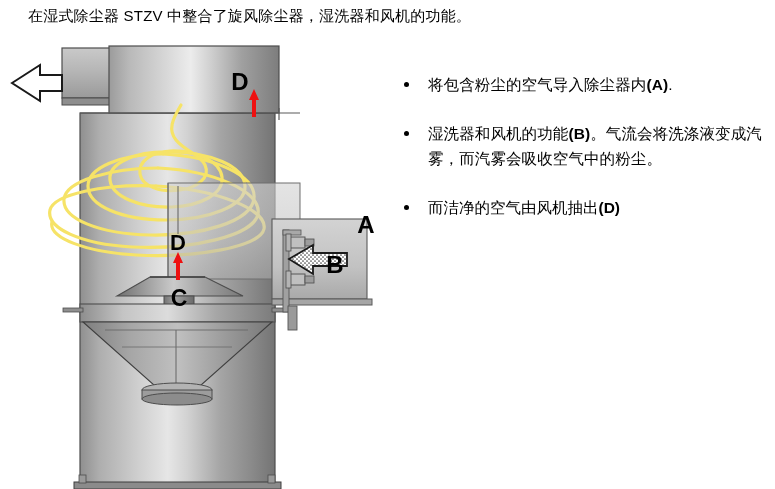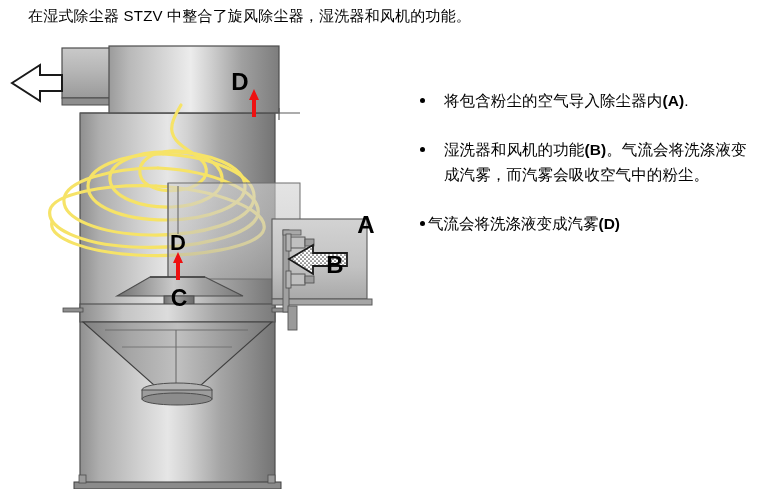--- a/index.html
+++ b/index.html
@@ -39,21 +39,21 @@
   }
   .notes {
     position: absolute;
     left: 392px;
     top: 72px;
     width: 383px;
     height: 340px;
   }
   ul.bullets {
     list-style: none;
-    margin: 16px;
+    margin: 0;
     padding: 0;
   }
   ul.bullets > li {
     position: relative;
     padding-left: 36px;
     margin-bottom: 24px;
     font-size: 15.5px;
     line-height: 25px;
     color: #000;
     letter-spacing: 0.1px;
@@ -289,17 +289,17 @@
       </li>
       <li>
         <span class="dot"></span>
         <span class="rt"><span>湿洗器和风机的功能</span><b class="lbl">(B)</b><span>。气流会将洗涤液变成汽雾，而汽雾会吸收空气中的粉尘。</span></span>
       </li>
       <li>
         <span class="dot"></span>
       </li>
     </ul>
     <div class="tail-note">
-      <span class="rt"><span>气流会将洗涤液变成汽雾</span><b class="lbl">(D)</b></span>
+      <span class="rt"><span>而洁净的空气由风机抽出</span><b class="lbl">(D)</b></span>
     </div>
   </div>
 
 </div>
 
 </body></html>

